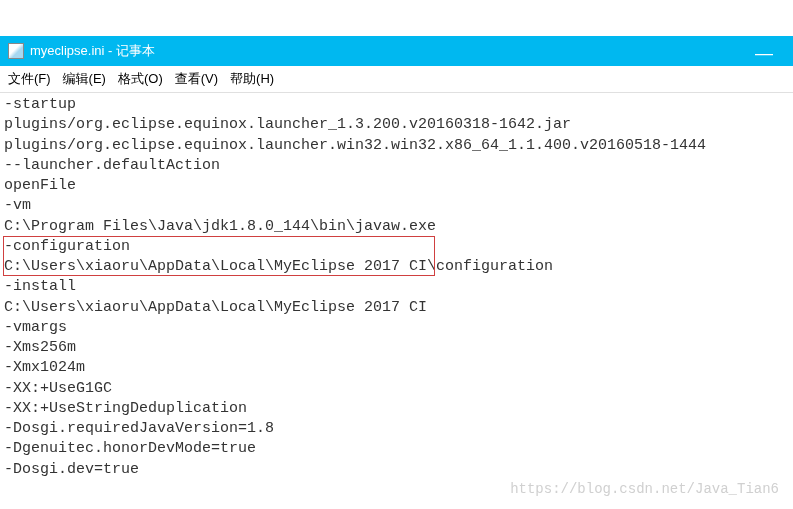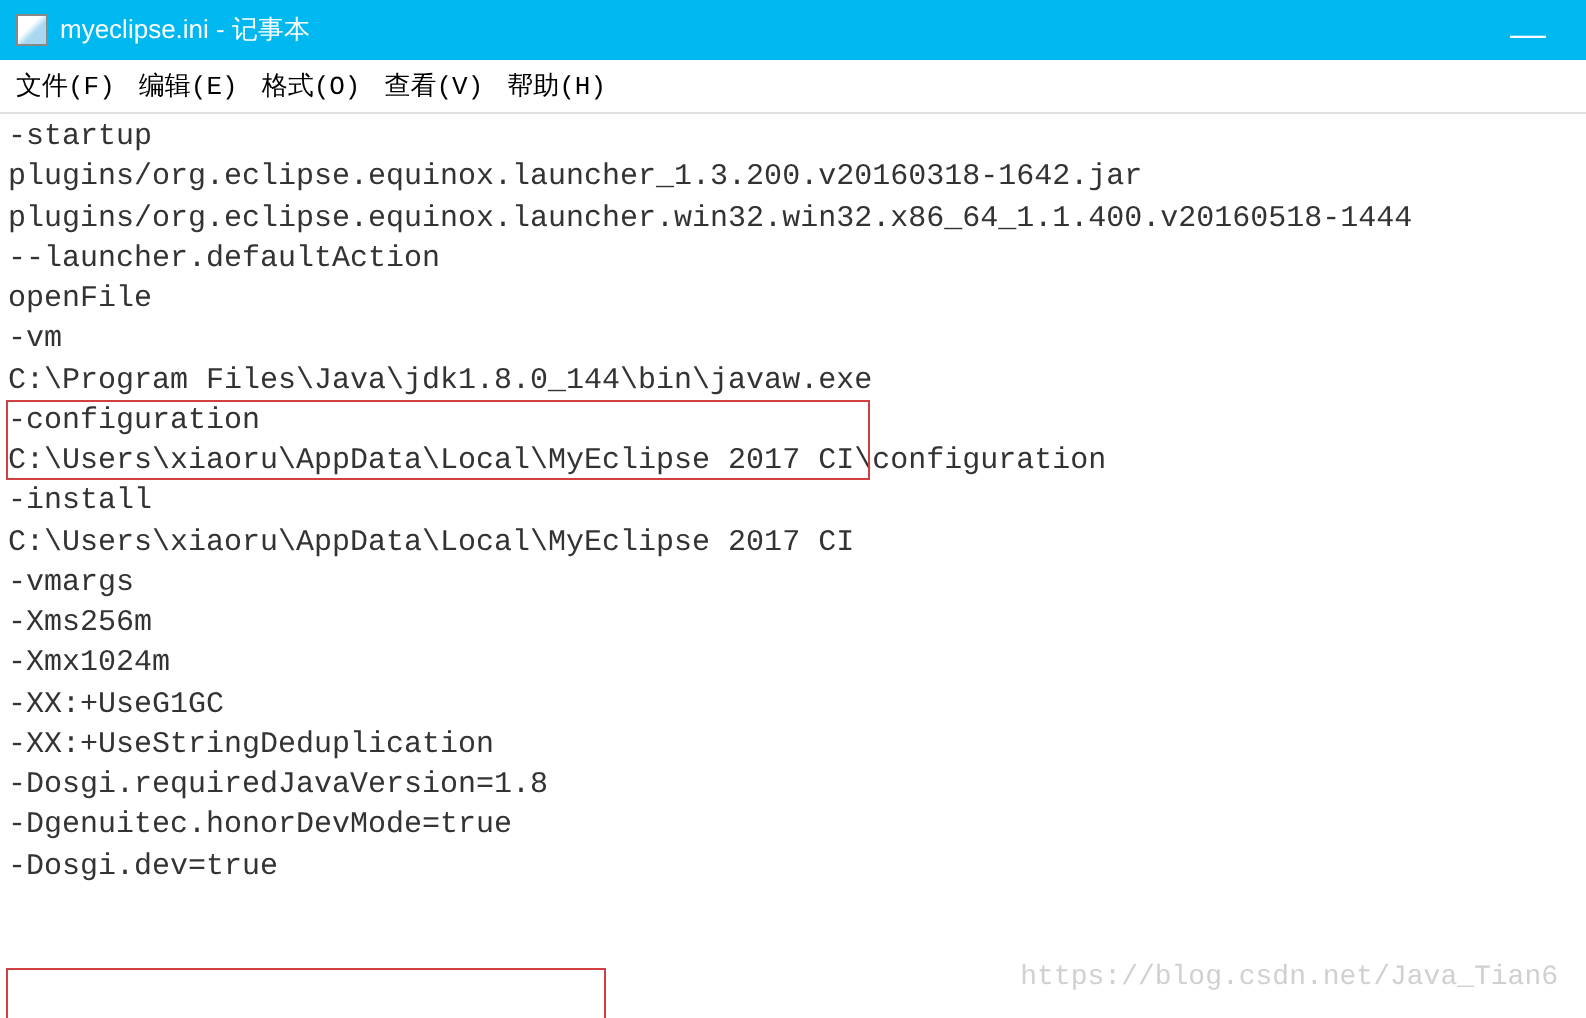--- a/index.html
+++ b/index.html
@@ -17,20 +17,21 @@
       position: relative;
     }
     .titlebar {
       background: #00b8f0;
       color: #fff;
       height: 30px;
       display: flex;
       align-items: center;
       padding: 0 8px;
       position: relative;
+      margin-top: 36px;
     }
     .titlebar-icon {
       width: 16px;
       height: 16px;
       margin-right: 6px;
       background: linear-gradient(135deg, #fff 40%, #a8d8f0 60%);
       border: 1px solid #888;
       display: flex;
       align-items: center;
       justify-content: center;
@@ -48,21 +49,20 @@
       font-size: 18px;
       cursor: pointer;
       line-height: 1;
     }
     .menubar {
       background: #fff;
       border-bottom: 1px solid #e0e0e0;
       padding: 4px 8px;
       display: flex;
       gap: 12px;
-      font-family: Liberation Mono, monospace;
     }
     .menu-item {
       font-size: 13px;
       cursor: pointer;
       color: #000;
     }
     .content {
       padding: 2px 4px;
       font-family: "Consolas", "Courier New", monospace;
       font-size: 15px;

